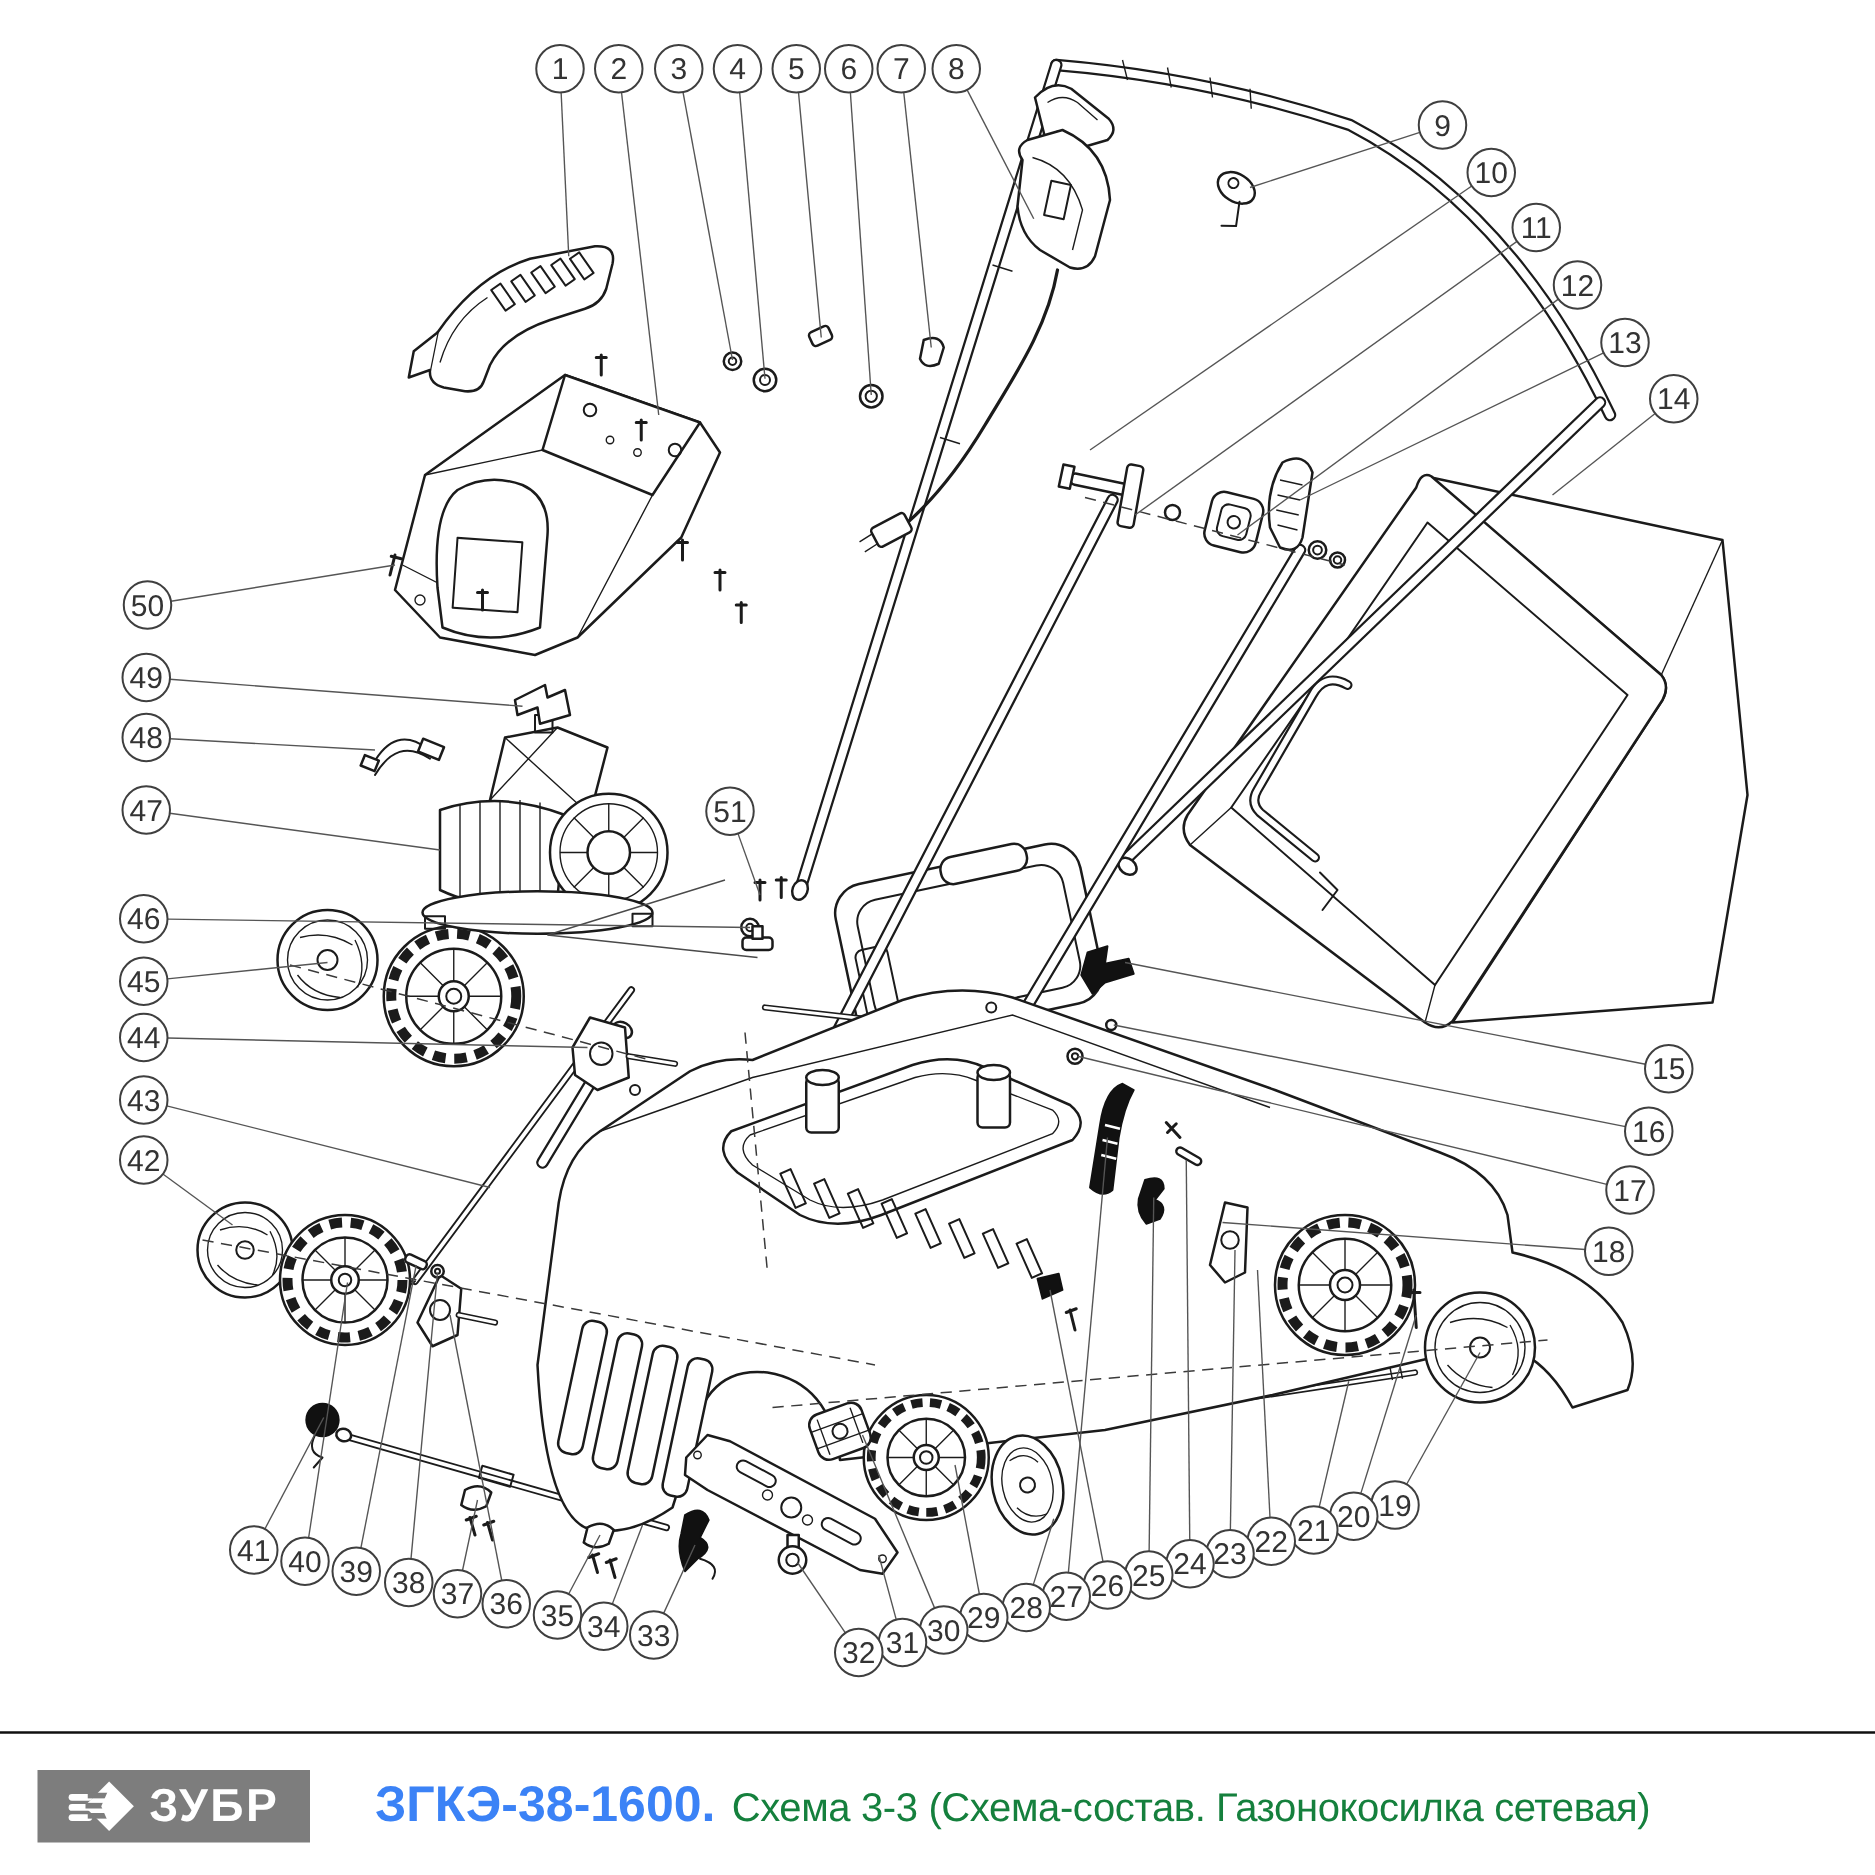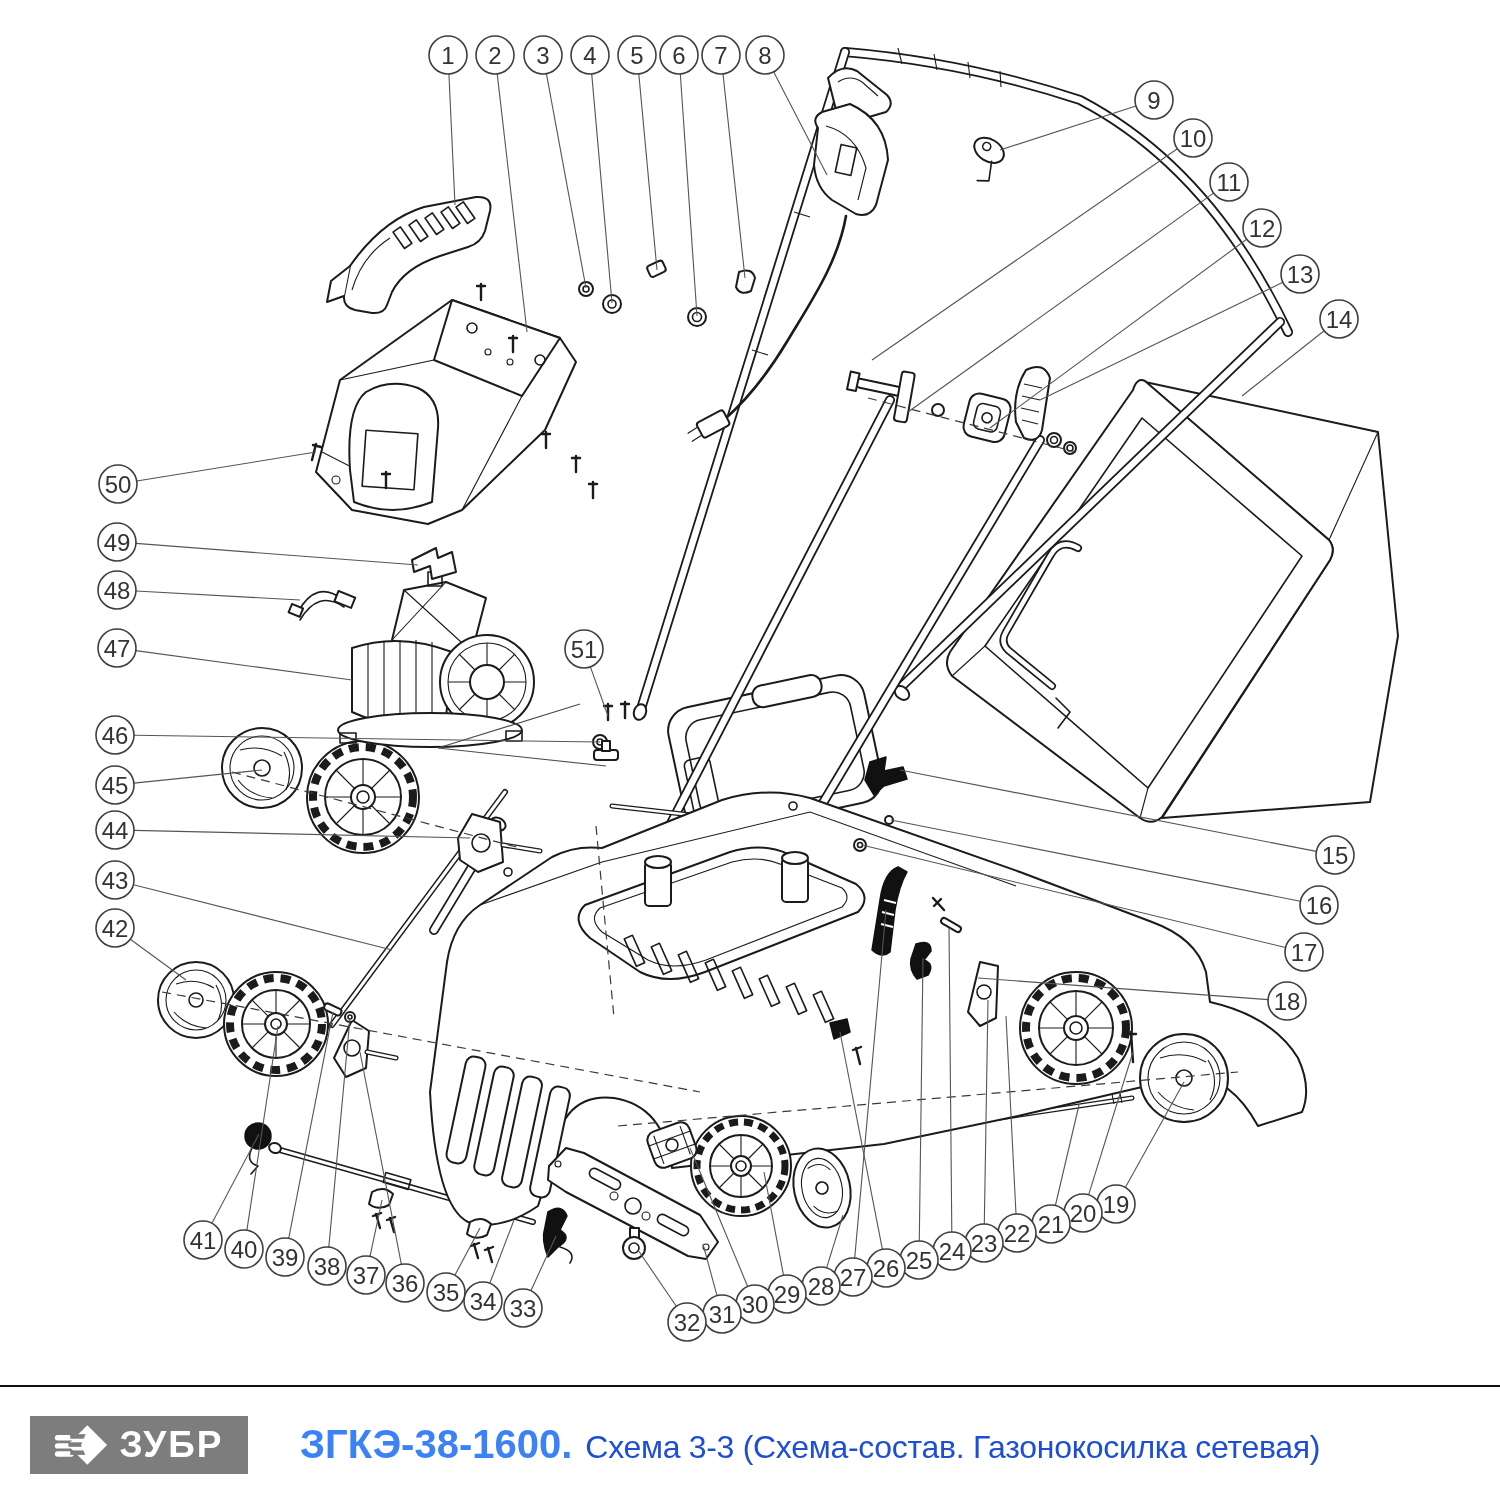--- a/index.html
+++ b/index.html
@@ -16,21 +16,21 @@
   .rod2-o{stroke:#1b1b1b;stroke-width:5;fill:none;stroke-linecap:round;}
   .rod2-i{stroke:#fff;stroke-width:2.4;fill:none;stroke-linecap:round;}
   .dash{stroke:#3a3a3a;stroke-width:1.2;fill:none;stroke-dasharray:9 6;}
   .ptr{stroke:#4a4a4a;stroke-width:1.1;fill:none;}
   .tread{stroke:#1b1b1b;fill:none;}
   .footer{position:absolute;left:0;top:1385px;width:1500px;height:115px;border-top:2px solid #101010;background:#fff;display:flex;align-items:center;}
   .logo-box{margin-left:30px;width:218px;height:58px;display:flex;align-items:center;justify-content:center;gap:9px;flex:0 0 auto;}
   .logo-word{color:#fff;font-weight:bold;font-size:37px;letter-spacing:2px;line-height:1;}
   .caption{display:flex;align-items:baseline;margin-left:52px;white-space:nowrap;}
   .model{font-weight:bold;font-size:40px;color:#3b82f6;}
-  .subtitle{font-size:32px;color:#1d4ed8;margin-left:13px;letter-spacing:-0.3px;}
+  .subtitle{font-size:32px;color:#15803d;margin-left:13px;letter-spacing:-0.3px;}
 </style>
 </head>
 <body>
 
 <svg id="diagram" width="1500" height="1385" viewBox="0 0 1500 1385" xmlns="http://www.w3.org/2000/svg" style="position:absolute;left:0;top:0;">
 
   <g>
     <path class="part" d="M1145,382 L1378,432 L1398,636 L1370,802 L1162,818 L1330,560 Q1336,549 1329,540 Z"></path>
     <path class="part" d="M1133,390 L950,652 Q943,664 952,676 L1140,818 Q1152,826 1162,817 L1330,560 Q1336,549 1329,540 L1145,381 Q1137,377 1133,390 Z"></path>
     <path class="part-ln" d="M1142,418 L985,646 L1148,788 L1302,556 Z"></path>

